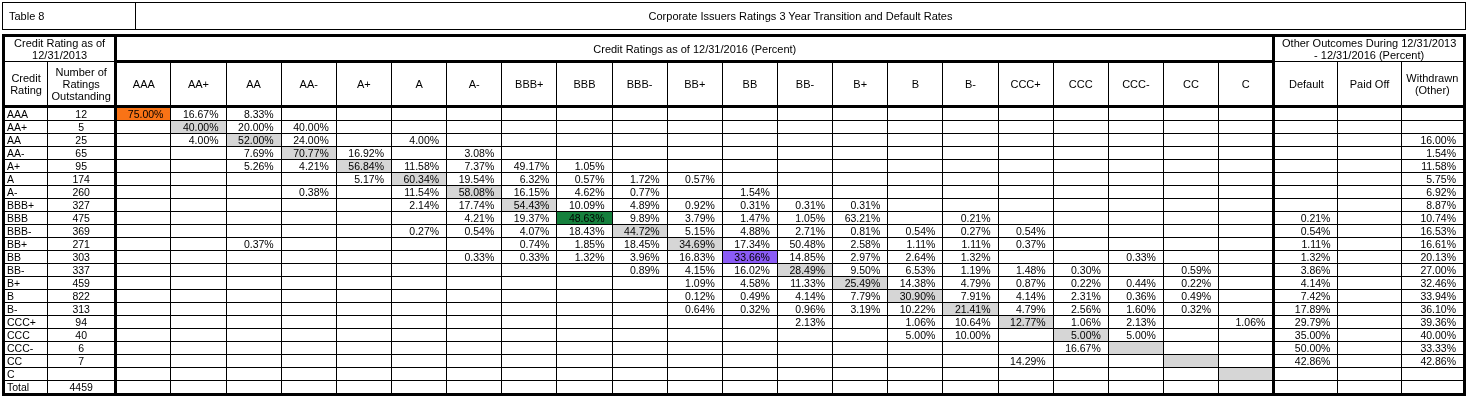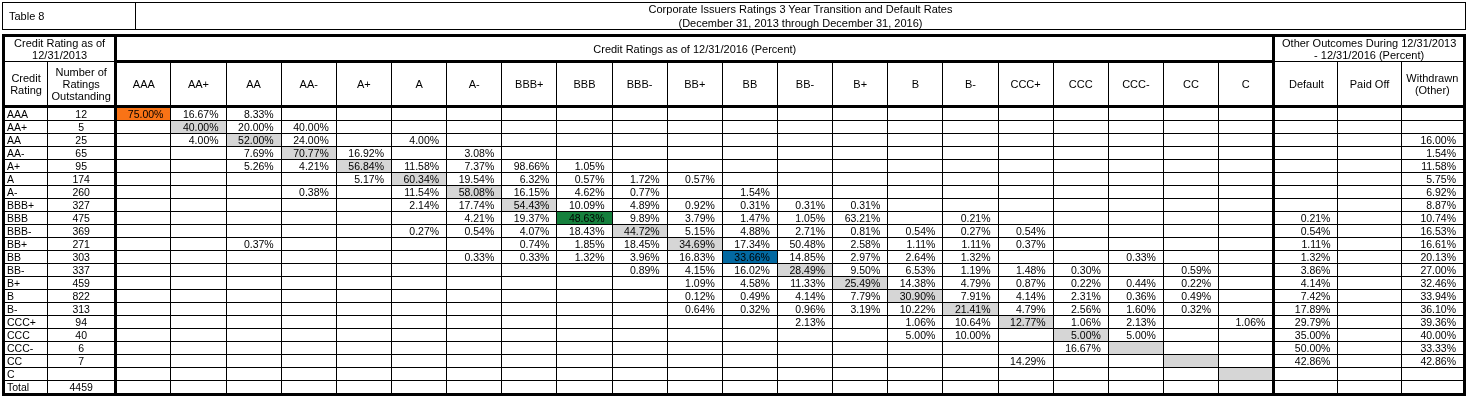--- a/index.html
+++ b/index.html
@@ -25,21 +25,20 @@
   .thickB { border-bottom:3px solid #000 !important; }
 </style>
 </head>
 <body>
 
 <div class="page">
   <div class="topband">
     <div class="t8">Table 8</div>
     <div class="titlebox">
       <div>Corporate Issuers Ratings 3 Year Transition and Default Rates</div>
-      <div>(December 31, 2013 through December 31, 2016)</div>
     </div>
   </div>
 
   <table>
     <colgroup id="cols">
         <col style="width: 44px;">
         <col style="width: 68px;">
         <col style="width: 55px;">
         <col style="width: 55px;">
         <col style="width: 55px;">
@@ -216,21 +215,21 @@
         <tr>
           <td class="lbl">A+</td>
           <td class="cnt thickR">95</td>
           <td class="pct"></td>
           <td class="pct"></td>
           <td class="pct">5.26%</td>
           <td class="pct">4.21%</td>
           <td class="pct" style="background: rgb(214, 214, 214);">56.84%</td>
           <td class="pct">11.58%</td>
           <td class="pct">7.37%</td>
-          <td class="pct">98.66%</td>
+          <td class="pct">49.17%</td>
           <td class="pct">1.05%</td>
           <td class="pct"></td>
           <td class="pct"></td>
           <td class="pct"></td>
           <td class="pct"></td>
           <td class="pct"></td>
           <td class="pct"></td>
           <td class="pct"></td>
           <td class="pct"></td>
           <td class="pct"></td>
@@ -416,21 +415,21 @@
           <td class="pct"></td>
           <td class="pct"></td>
           <td class="pct"></td>
           <td class="pct"></td>
           <td class="pct"></td>
           <td class="pct">0.33%</td>
           <td class="pct">0.33%</td>
           <td class="pct">1.32%</td>
           <td class="pct">3.96%</td>
           <td class="pct">16.83%</td>
-          <td class="pct" style="background: #0369a1;">33.66%</td>
+          <td class="pct" style="background: #8b5cf6;">33.66%</td>
           <td class="pct">14.85%</td>
           <td class="pct">2.97%</td>
           <td class="pct">2.64%</td>
           <td class="pct">1.32%</td>
           <td class="pct"></td>
           <td class="pct"></td>
           <td class="pct">0.33%</td>
           <td class="pct"></td>
           <td class="pct thickR"></td>
           <td class="pct">1.32%</td>

